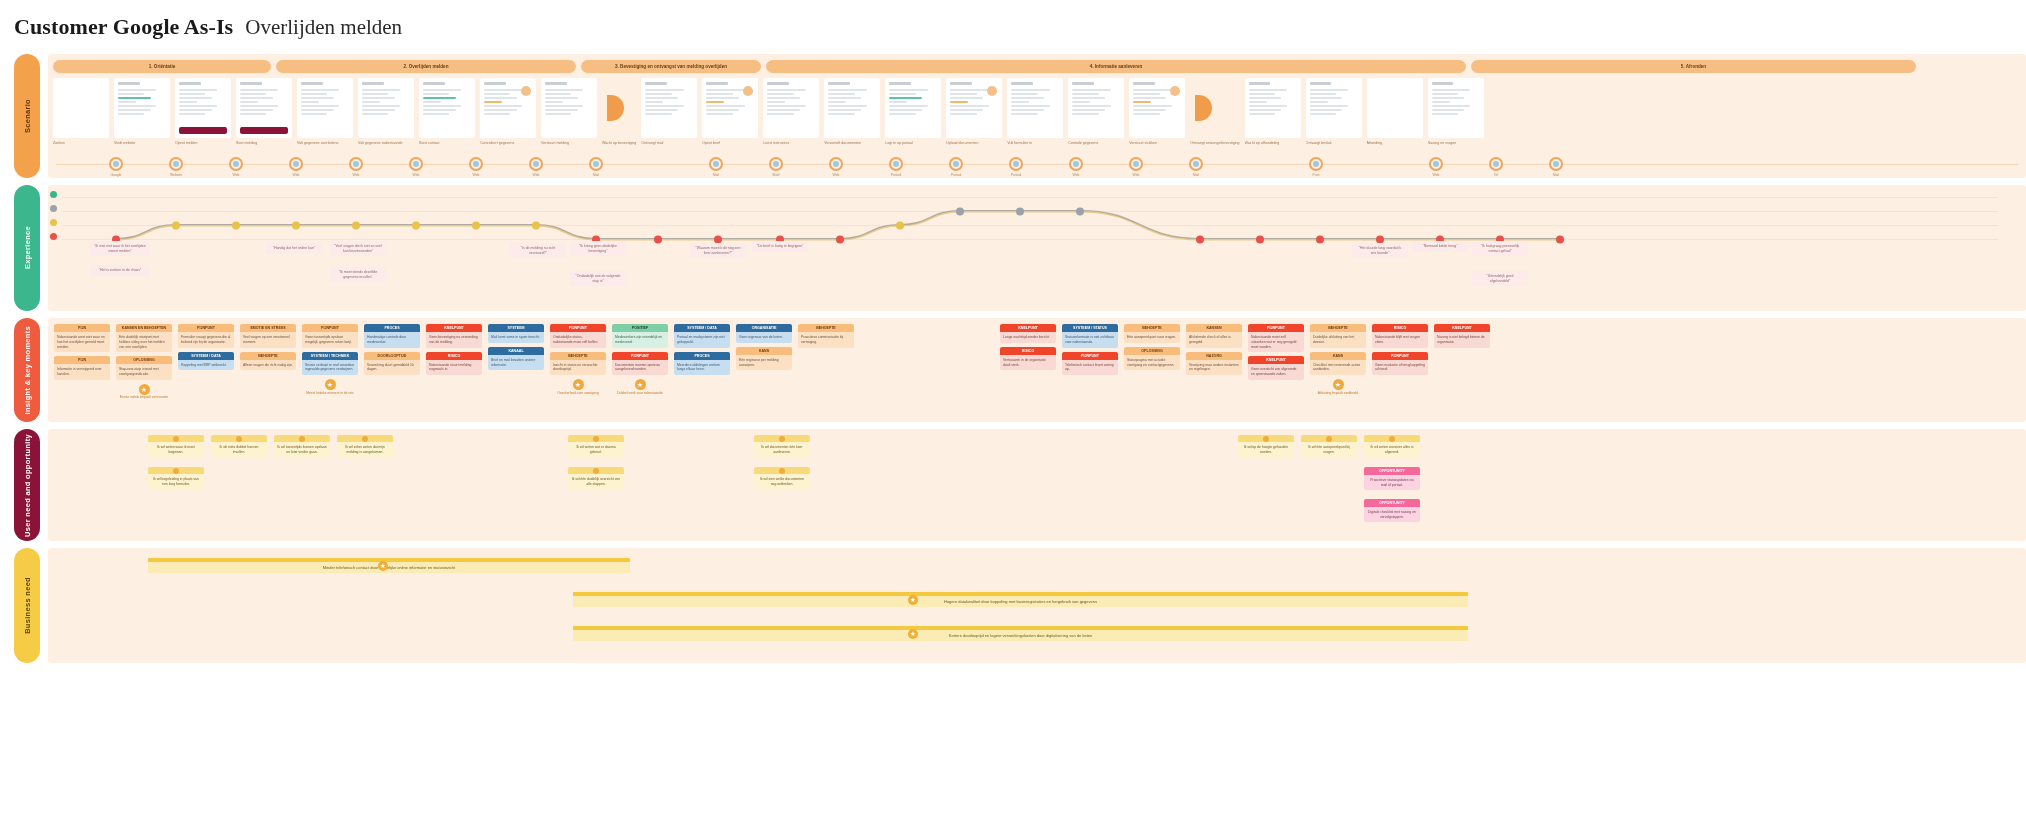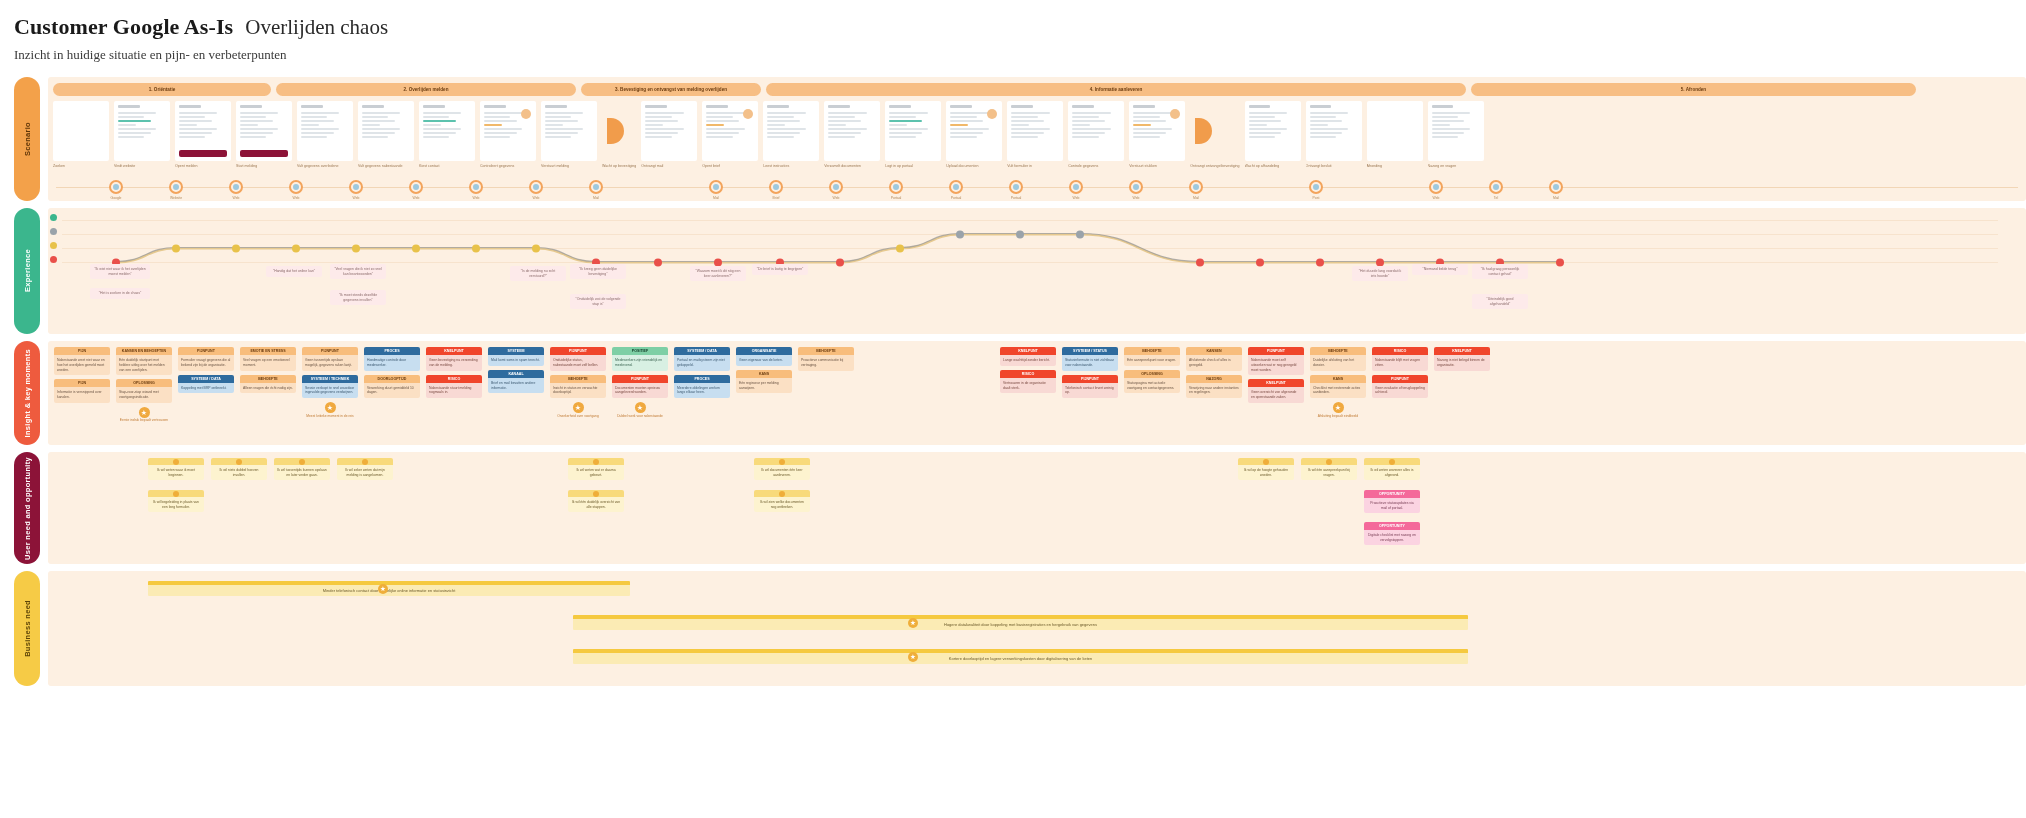--- a/index.html
+++ b/index.html
@@ -175,23 +175,22 @@
     display: flex; align-items: center; justify-content: center;
     transform: translate(-50%, -50%); z-index: 3;
   }
 </style>
 </head>
 <body>
 
 <div class="header">
   <div class="title-row">
     <div class="title-main">Customer Google As-Is</div>
-    <div class="title-sub">Overlijden chaos</div>
+    <div class="title-sub">Overlijden melden</div>
   </div>
-  <div class="subtitle">Inzicht in huidige situatie en pijn- en verbeterpunten</div>
 </div>
 
 <div class="board">
 
   <div class="band band-scenario">
     <div class="band-label lbl-scenario">
       <span>Scenario</span>
     </div>
     <div class="band-body">
       <div class="phase-row" id="phase-row">

